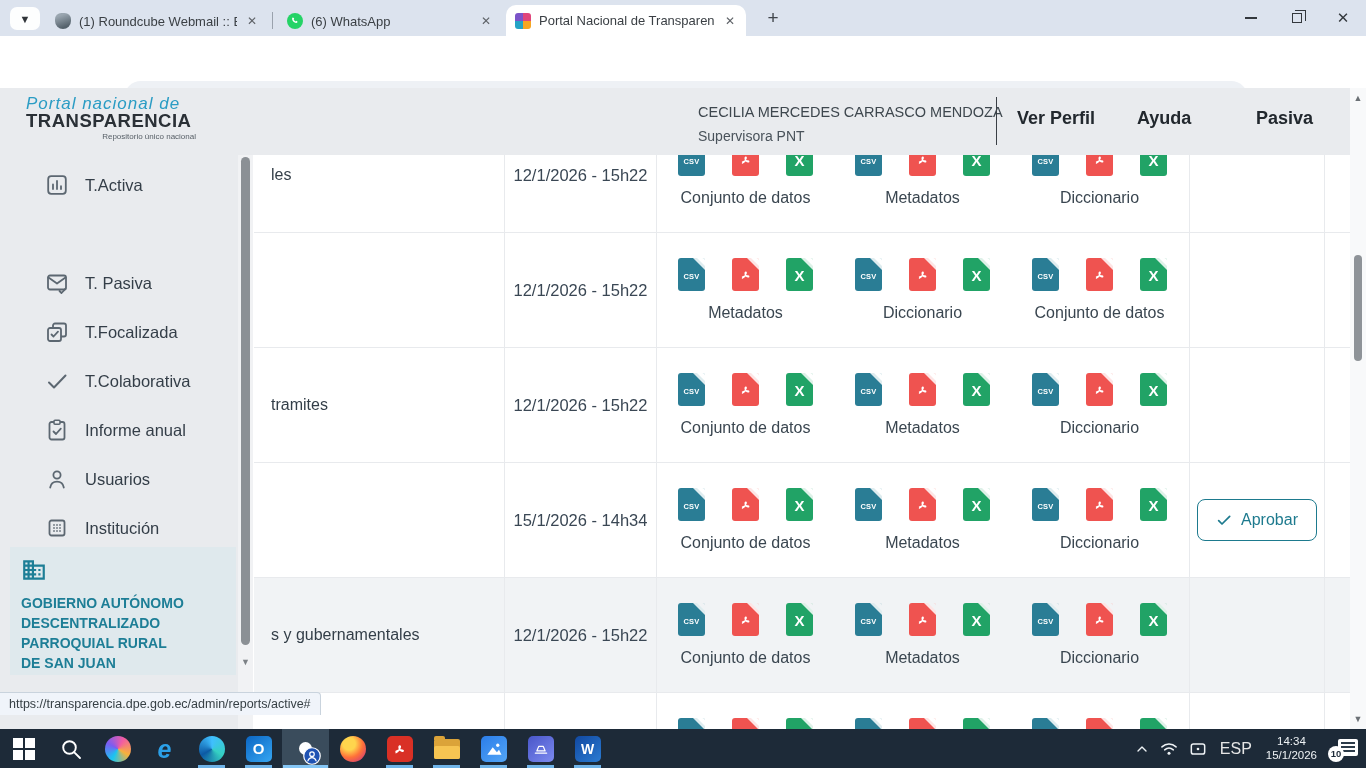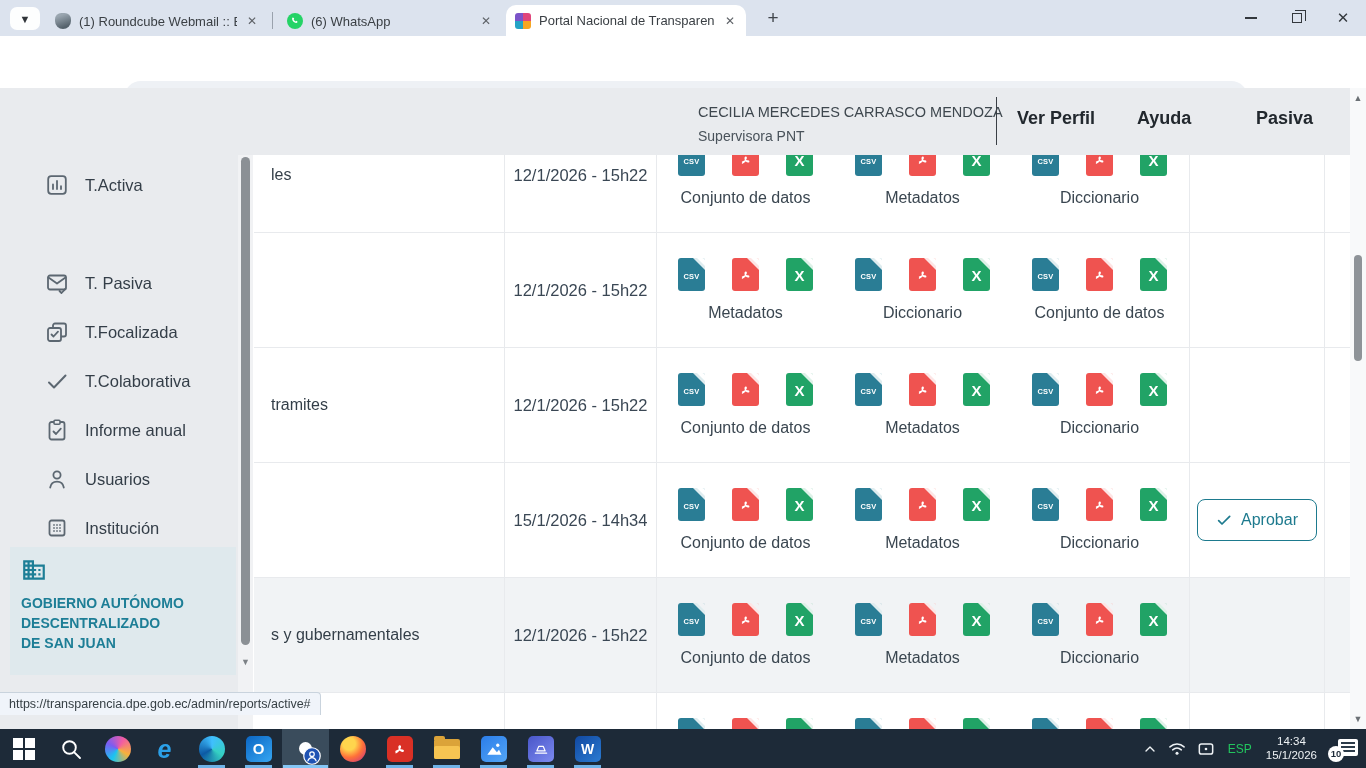--- a/index.html
+++ b/index.html
@@ -112,21 +112,21 @@
   .folder-ico { position:relative; width:26px; height:20px; }
   .folder-back { position:absolute; inset:0; background:#dba339; border-radius:2px; }
   .folder-back::before { content:''; position:absolute; top:-3px; left:0; width:11px; height:4px; background:#dba339; border-radius:2px 2px 0 0; }
   .folder-front { position:absolute; left:0; right:0; bottom:0; height:13px; background:#f6c452; border-radius:2px; }
   .chrome-ico { position:relative; width:27px; height:27px; }
   .chrome-ball { width:27px; height:27px; border-radius:50%; background:conic-gradient(#ea4335 0 33%,#fbbc05 33% 66%,#34a853 66% 100%); position:relative; }
   .chrome-ball::after { content:''; position:absolute; left:7px; top:7px; width:13px; height:13px; background:#fff; border-radius:50%; }
   .chrome-badge { position:absolute; right:-2px; bottom:-3px; width:18px; height:18px; }
   .tray { margin-left:auto; display:flex; align-items:center; gap:9px; padding-right:8px; }
   .tray-item { display:flex; align-items:center; justify-content:center; color:#eef2f5; }
-  .lang { font-size:12px; color:#22c55e; padding:0 3px; }
+  .lang { font-size:16px; color:#e5e5e5; padding:0 3px; }
   .clock { text-align:center; font-size:11.5px; line-height:13.5px; color:#eef2f5; padding:0 2px; }
   .notif { position:relative; width:30px; height:22px; }
   .notif-panel { position:absolute; right:0; top:1px; width:20px; height:17px; background:#fff; border-radius:2px; padding:3px 3px; }
   .notif-panel i { display:block; height:2px; background:#2c3b49; margin-bottom:2px; }
   .notif-badge { position:absolute; left:0; bottom:-2px; width:16px; height:16px; border-radius:50%; background:#fff; color:#1d2a38; font-size:9.5px; font-weight:bold; display:flex; align-items:center; justify-content:center; }
 </style>
 </head>
 <body>
 
 <div class="tabstrip">
@@ -213,20 +213,25 @@
         <circle cx="12" cy="9.6" r="2.9" stroke="#1a73e8" stroke-width="1.9" fill="none"></circle>
         <path d="M6.3 18.2c1.3-2.7 3.4-3.9 5.7-3.9s4.4 1.2 5.7 3.9" stroke="#1a73e8" stroke-width="1.9" fill="none" stroke-linecap="round"></path>
       </svg>
   </div>
   <div class="tool-ico" style="left:1332px;">
       <span class="dots">⋮</span>
     </div>
 </div>
 
 <div class="site-header">
+  <div class="logo">
+    <div class="logo-script">Portal nacional de</div>
+    <div class="logo-main">TRANSPARENCIA</div>
+    <div class="logo-sub">Repositorio único nacional</div>
+  </div>
   <div class="user-block">
     <div class="user-name">CECILIA MERCEDES CARRASCO MENDOZA</div>
     <div class="user-role">Supervisora PNT</div>
   </div>
   <div class="hdr-divider"></div>
   <div class="hdr-link" style="left:1017px;">Ver Perfil</div>
   <div class="hdr-link" style="left:1137px;">Ayuda</div>
   <div class="hdr-link" style="left:1256px;">Pasiva</div>
 </div>
 
@@ -281,20 +286,21 @@
         <path d="M8.2 8.2h1.6v1.6H8.2zM11.2 8.2h1.6v1.6h-1.6zM14.2 8.2h1.6v1.6h-1.6zM8.2 11.2h1.6v1.6H8.2zM11.2 11.2h1.6v1.6h-1.6zM14.2 11.2h1.6v1.6h-1.6zM8.2 14.2h1.6v1.6H8.2zM11.2 14.2h1.6v1.6h-1.6zM14.2 14.2h1.6v1.6h-1.6z" fill="#5c6771"></path>
       </svg>
     <span>Institución</span>
   </div>
   <div class="sb-inst">
     <svg width="26" height="26" viewBox="0 0 24 24">
         <path d="M12 7V3H2v18h20V7H12zM6 19H4v-2h2v2zm0-4H4v-2h2v2zm0-4H4V9h2v2zm0-4H4V5h2v2zm4 12H8v-2h2v2zm0-4H8v-2h2v2zm0-4H8V9h2v2zm0-4H8V5h2v2zm10 12h-8v-2h2v-2h-2v-2h2v-2h-2V9h8v10zm-2-8h-2v2h2v-2zm0 4h-2v2h2v-2z" fill="#1d7e96"></path>
       </svg>
     <div class="sb-inst-line">GOBIERNO AUTÓNOMO</div>
     <div class="sb-inst-line">DESCENTRALIZADO</div>
+    <div class="sb-inst-line">PARROQUIAL RURAL</div>
     <div class="sb-inst-line">DE SAN JUAN</div>
   </div>
 </div>
 <div class="sb-scroll">
   <div class="sb-thumb"></div>
   <div class="sb-down">▼</div>
 </div>
 
 <div class="main">
 

